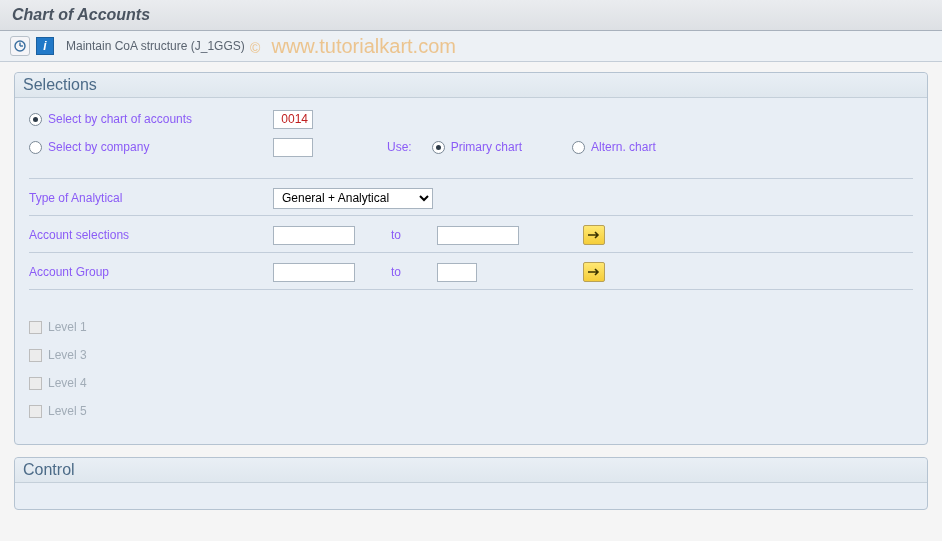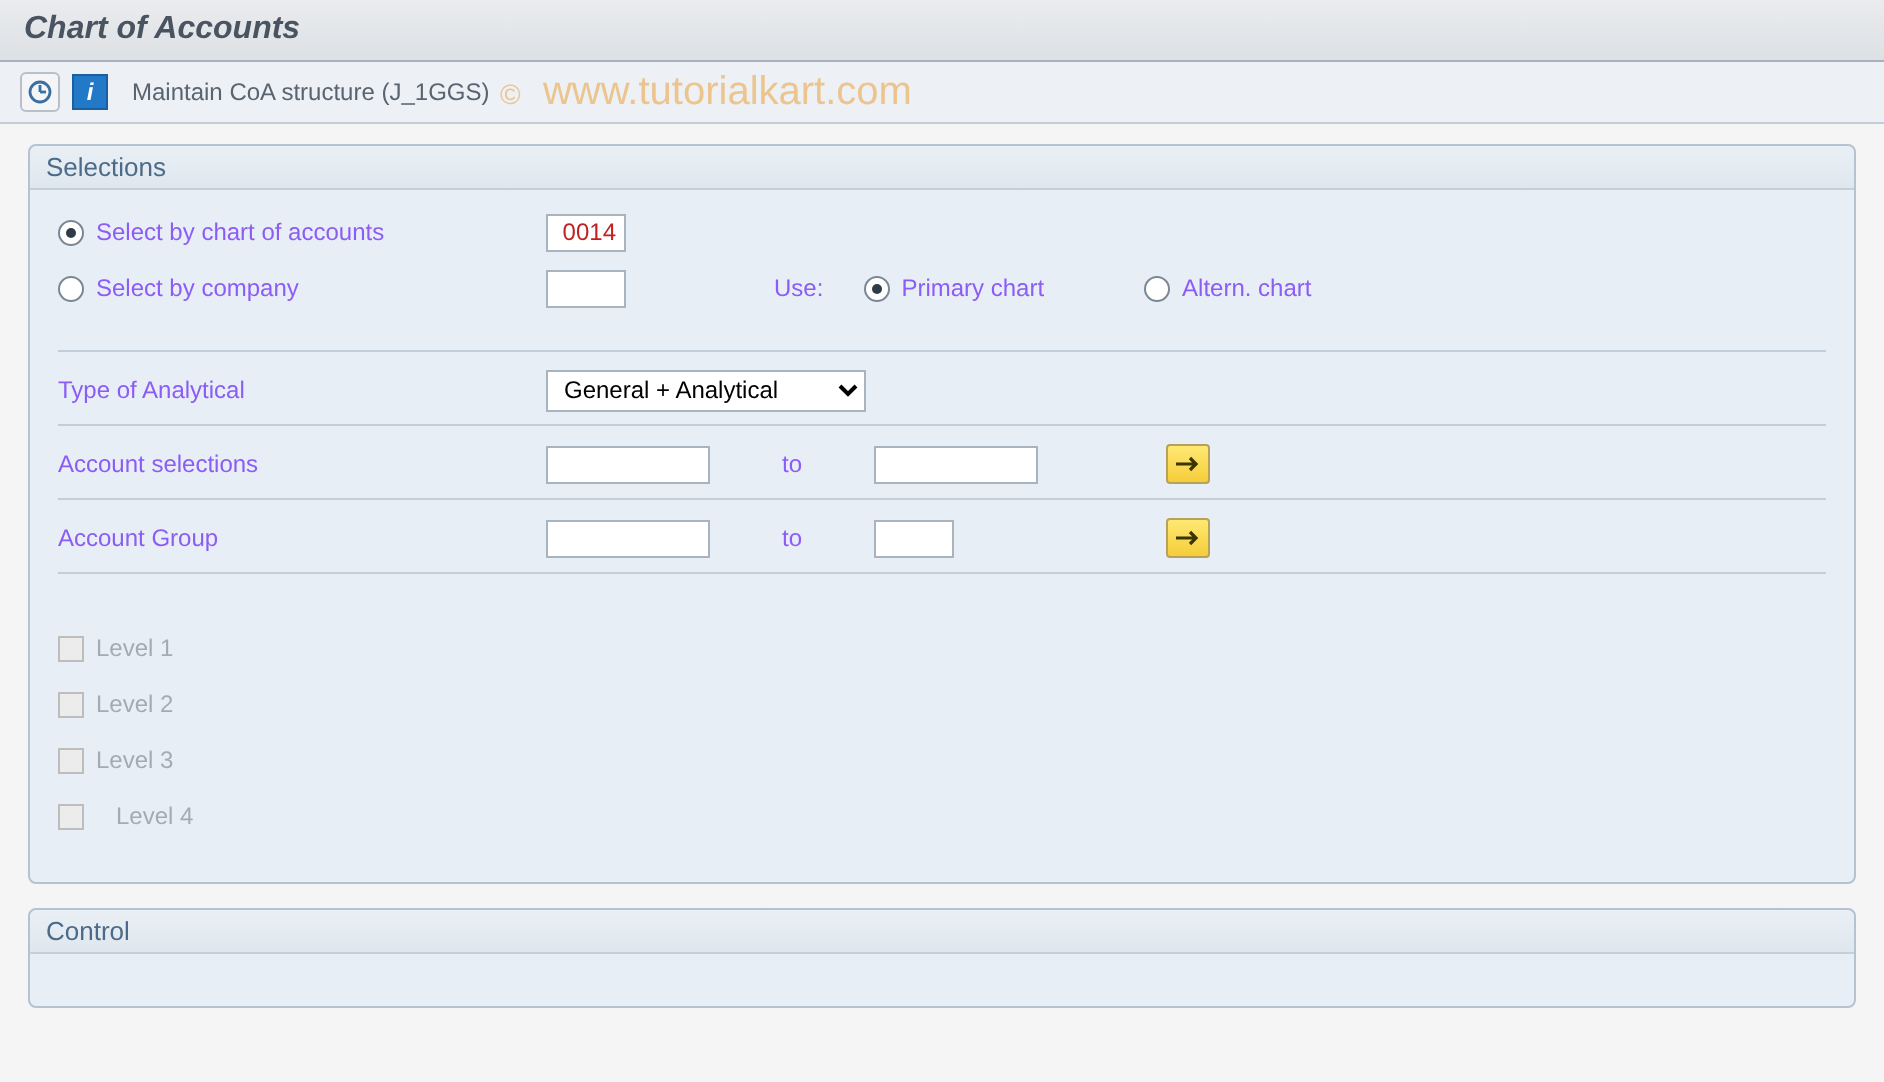--- a/index.html
+++ b/index.html
@@ -79,21 +79,21 @@
     .panel {
       background: #e8eef5;
       border: 1px solid #b5c3d1;
       border-radius: 4px;
       margin-bottom: 12px;
       padding: 0 0 12px 0;
     }
     .panel-header {
       padding: 3px 8px;
       color: #4c6b88;
-      font-size: 13px;
+      font-size: 16px;
       border-bottom: 1px solid #c4cfd9;
       background: linear-gradient(to bottom, #e9eff5, #dfe7ee);
       border-radius: 4px 4px 0 0;
     }
     .panel-body {
       padding: 10px 14px 4px 14px;
     }
     .row {
       display: flex;
       align-items: center;
@@ -311,29 +311,29 @@
 
 
       <div style="height:18px"></div>
 
       <div class="row">
         <input type="checkbox" class="checkbox" disabled="" style="">
         <span class="label disabled" style="margin-left:6px;">Level 1</span>
       </div>
       <div class="row">
         <input type="checkbox" class="checkbox" disabled="" style="">
-        <span class="label disabled" style="margin-left:6px;">Level 2</span>
+        <span class="label disabled" style="margin-left:6px;">Level 3</span>
       </div>
       <div class="row">
         <input type="checkbox" class="checkbox" disabled="" style="">
-        <span class="label disabled" style="margin-left:6px;">Level 3</span>
+        <span class="label disabled" style="margin-left:6px;">Level 4</span>
       </div>
       <div class="row">
         <input type="checkbox" class="checkbox" disabled="" style="">
-        <span class="label disabled" style="margin-left:16px;">Level 4</span>
+        <span class="label disabled" style="margin-left:6px;">Level 5</span>
       </div>
 
     </div>
   </div>
 
   <div class="panel">
     <div class="panel-header">Control</div>
     <div class="panel-body">
       
       

